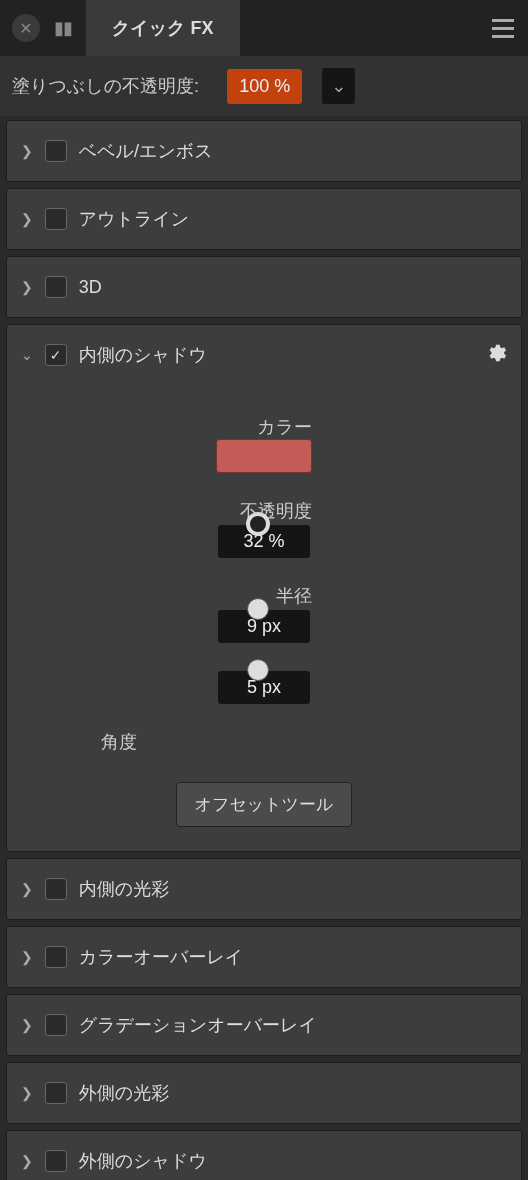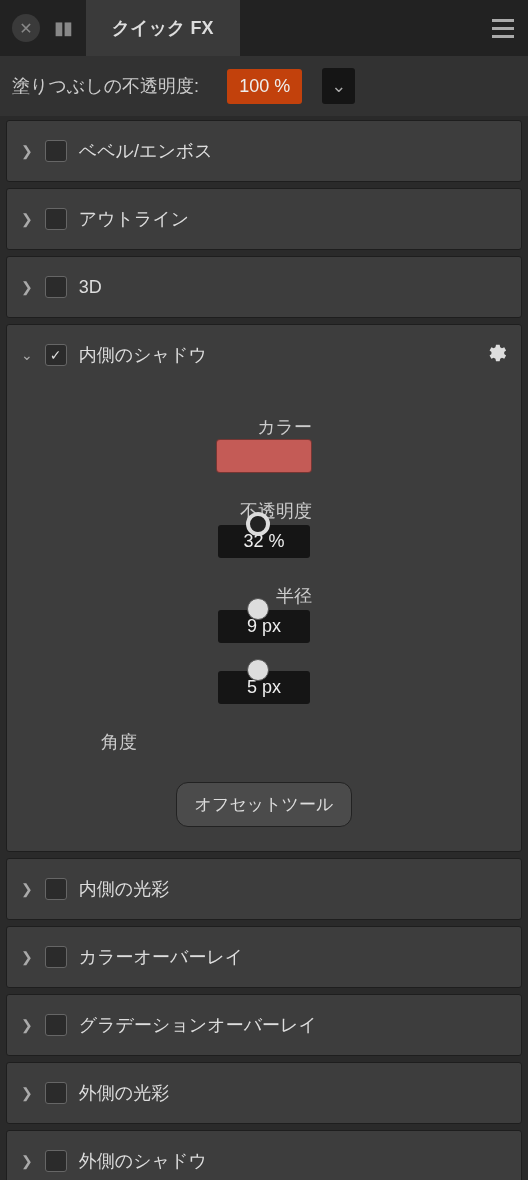--- a/index.html
+++ b/index.html
@@ -191,21 +191,21 @@
     transform: translateX(-50%) rotate(-45deg);
   }
   .angle-val { position:relative; z-index:1; }
   .tool-btn {
     display:block;
     margin: 0 auto;
     background: #4b4b4b;
     border: 1px solid #222;
     color: #ddd;
     padding: 10px 18px;
-    border-radius: 12px;
+    border-radius: 4px;
     cursor: pointer;
     font-size: 17px;
   }
   svg.gear-svg{width:22px;height:22px;fill:#ddd}
 </style>
 </head>
 <body>
 
 <div class="header">
   <div class="close-btn">✕</div>

